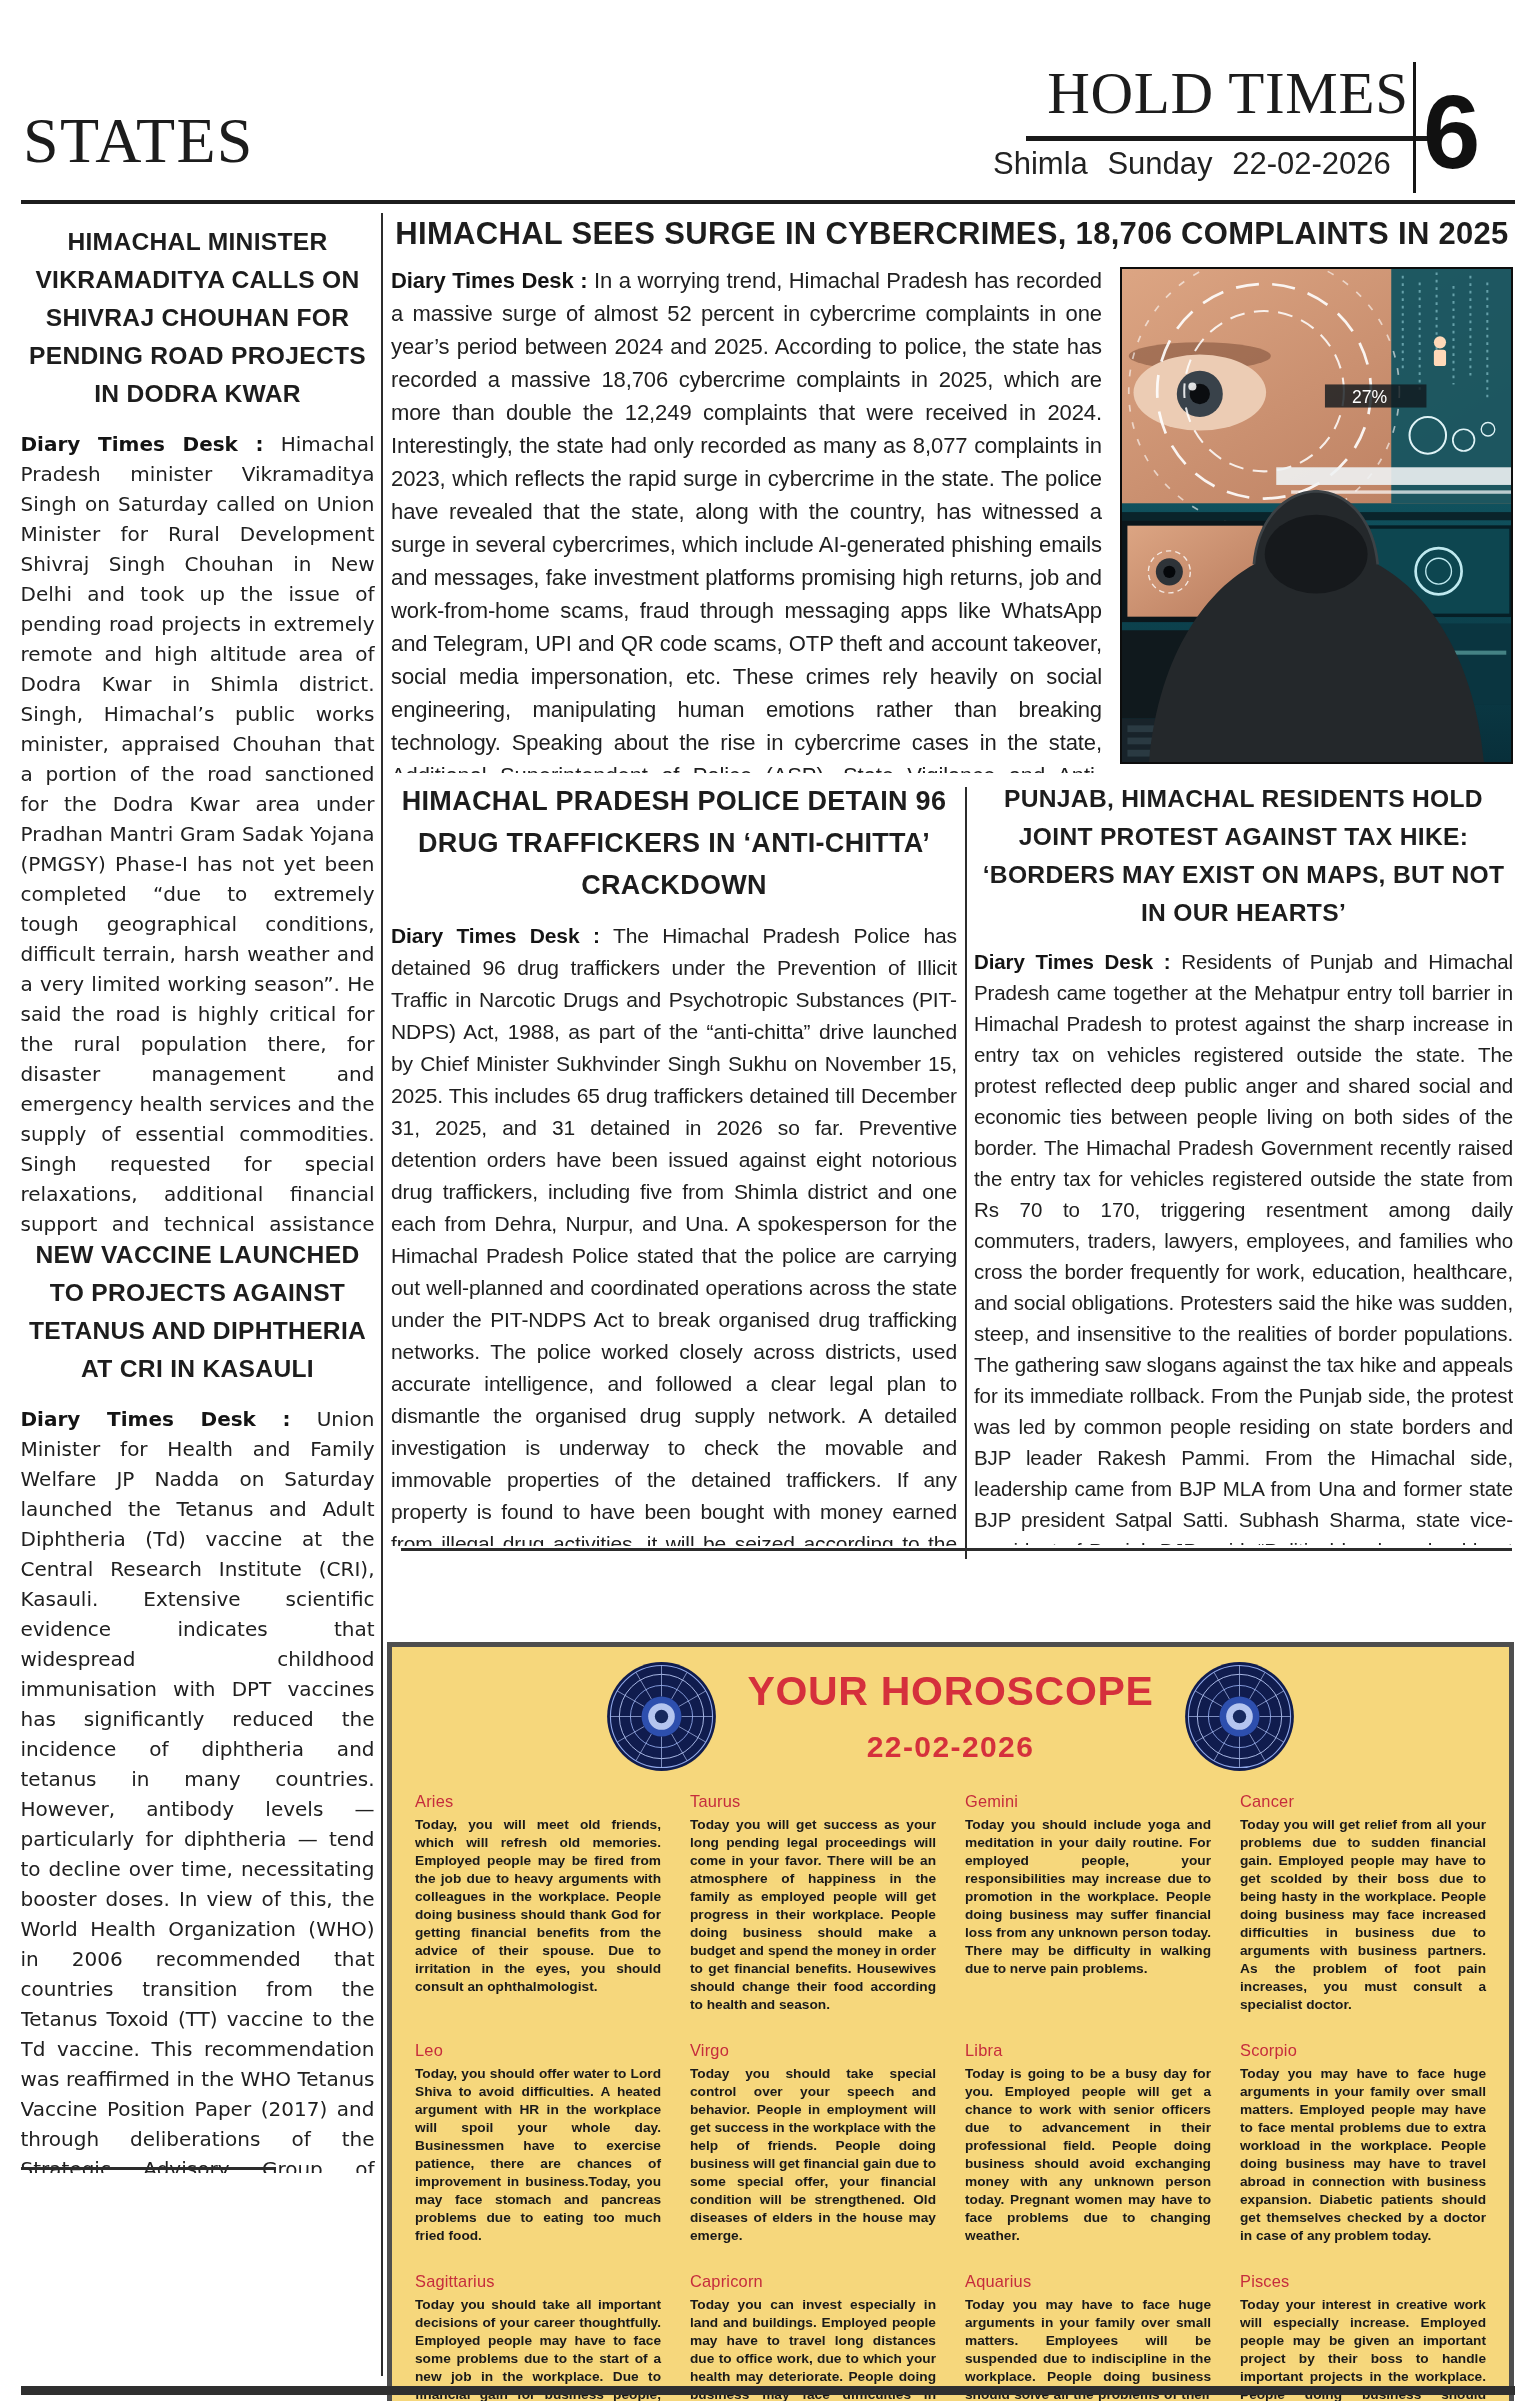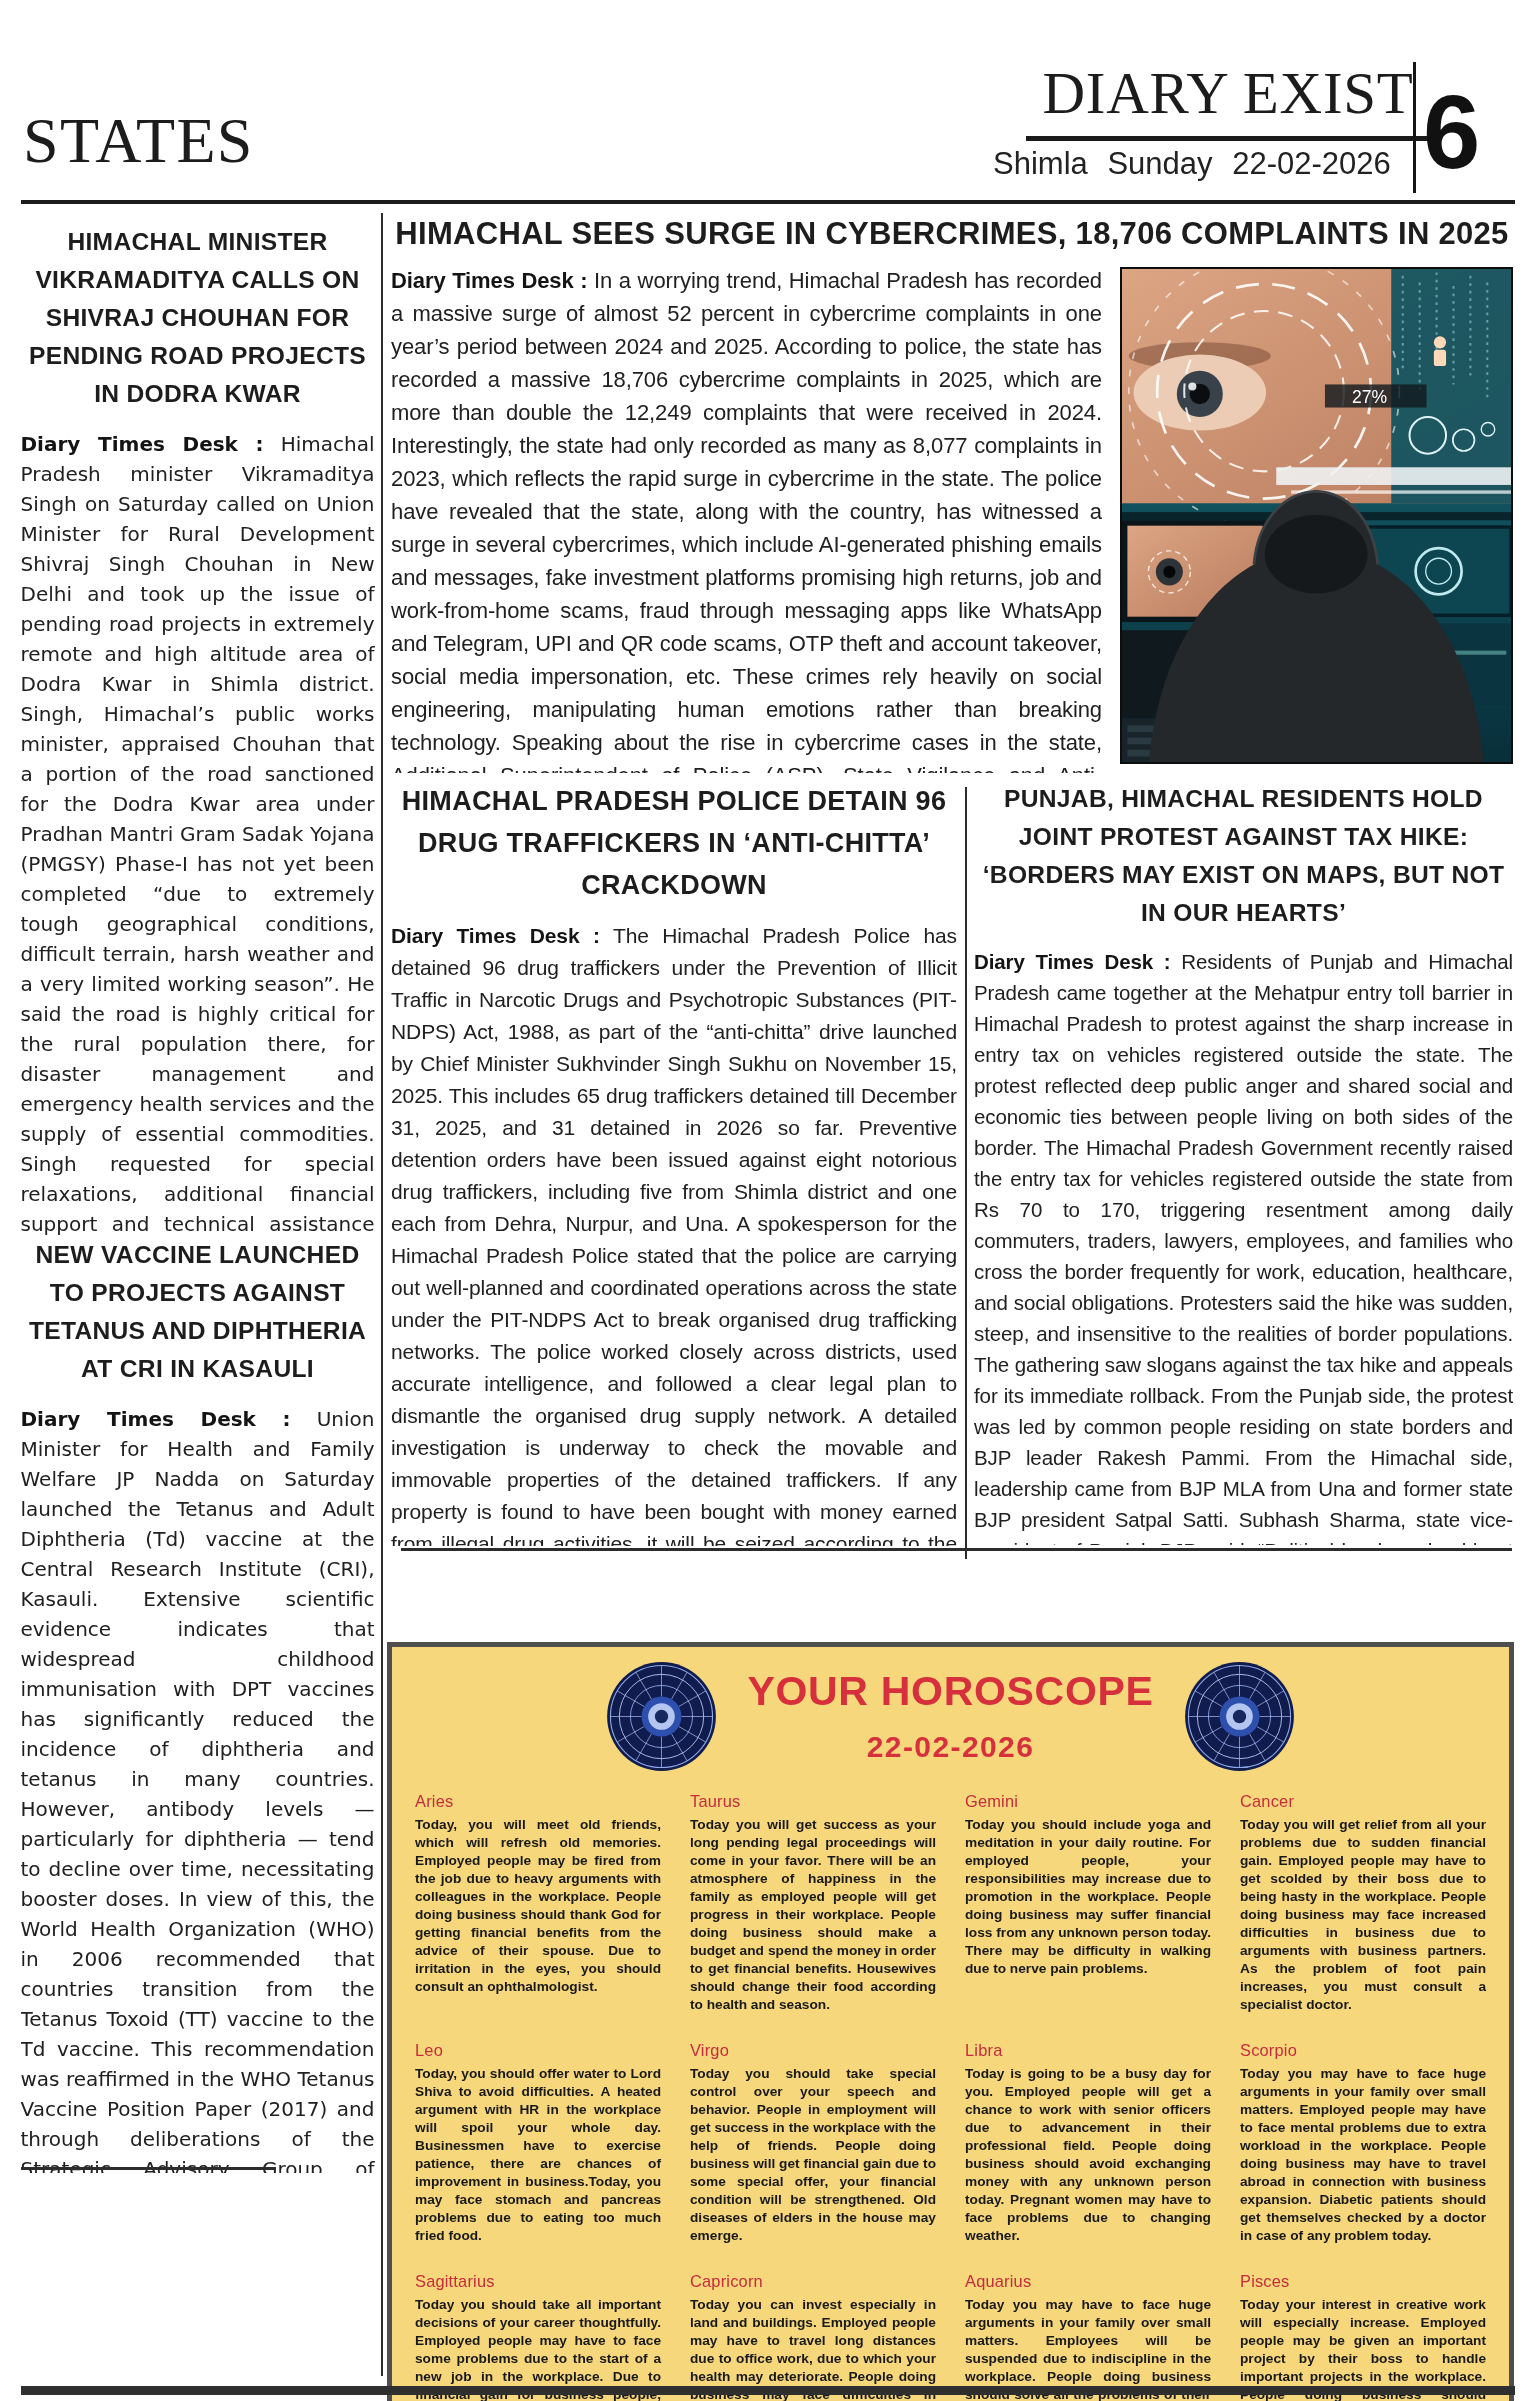--- a/index.html
+++ b/index.html
@@ -83,21 +83,21 @@
   }
   .sign h3 { font-size:16.4px; color:#c62c3c; font-weight:400; margin-bottom:4.8px; letter-spacing:0.2px; }
   .sign p  { font-size:13.7px; line-height:18px; font-weight:700; color:#191919; text-align:justify; }
 </style>
 </head>
 <body>
 
 <div class="page">
 
   <div class="states">STATES</div>
-  <div class="masthead">DIARY EXIST</div>
+  <div class="masthead">HOLD TIMES</div>
   <div class="masthead-rule"></div>
   <div class="dateline">
     <span>Shimla</span>
     <span>Sunday</span>
     <span>22-02-2026</span>
   </div>
   <div class="pagenum-bar"></div>
   <div class="page-number">6</div>
   <div class="header-rule"></div>
 

